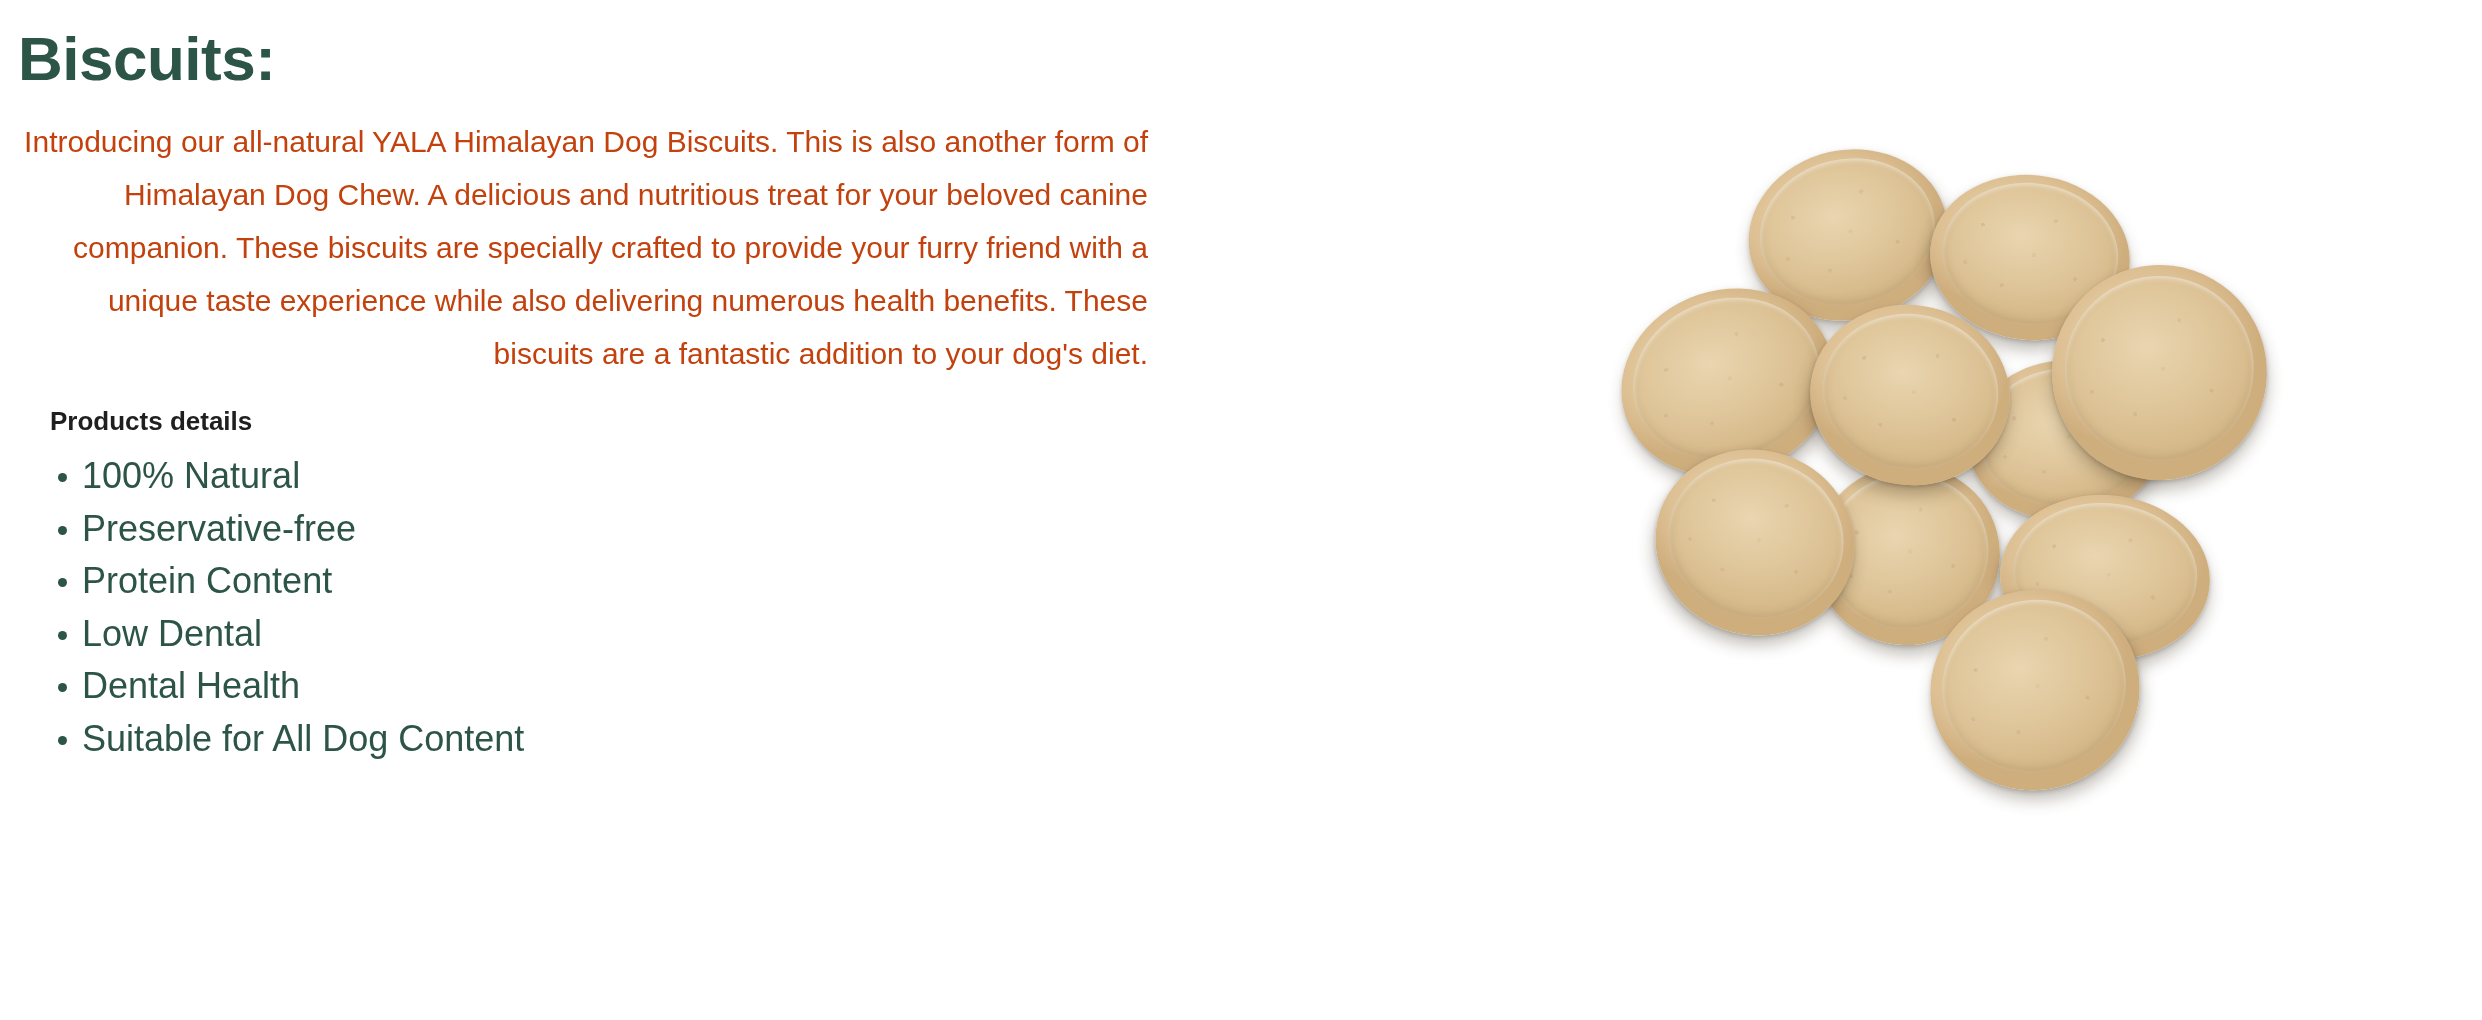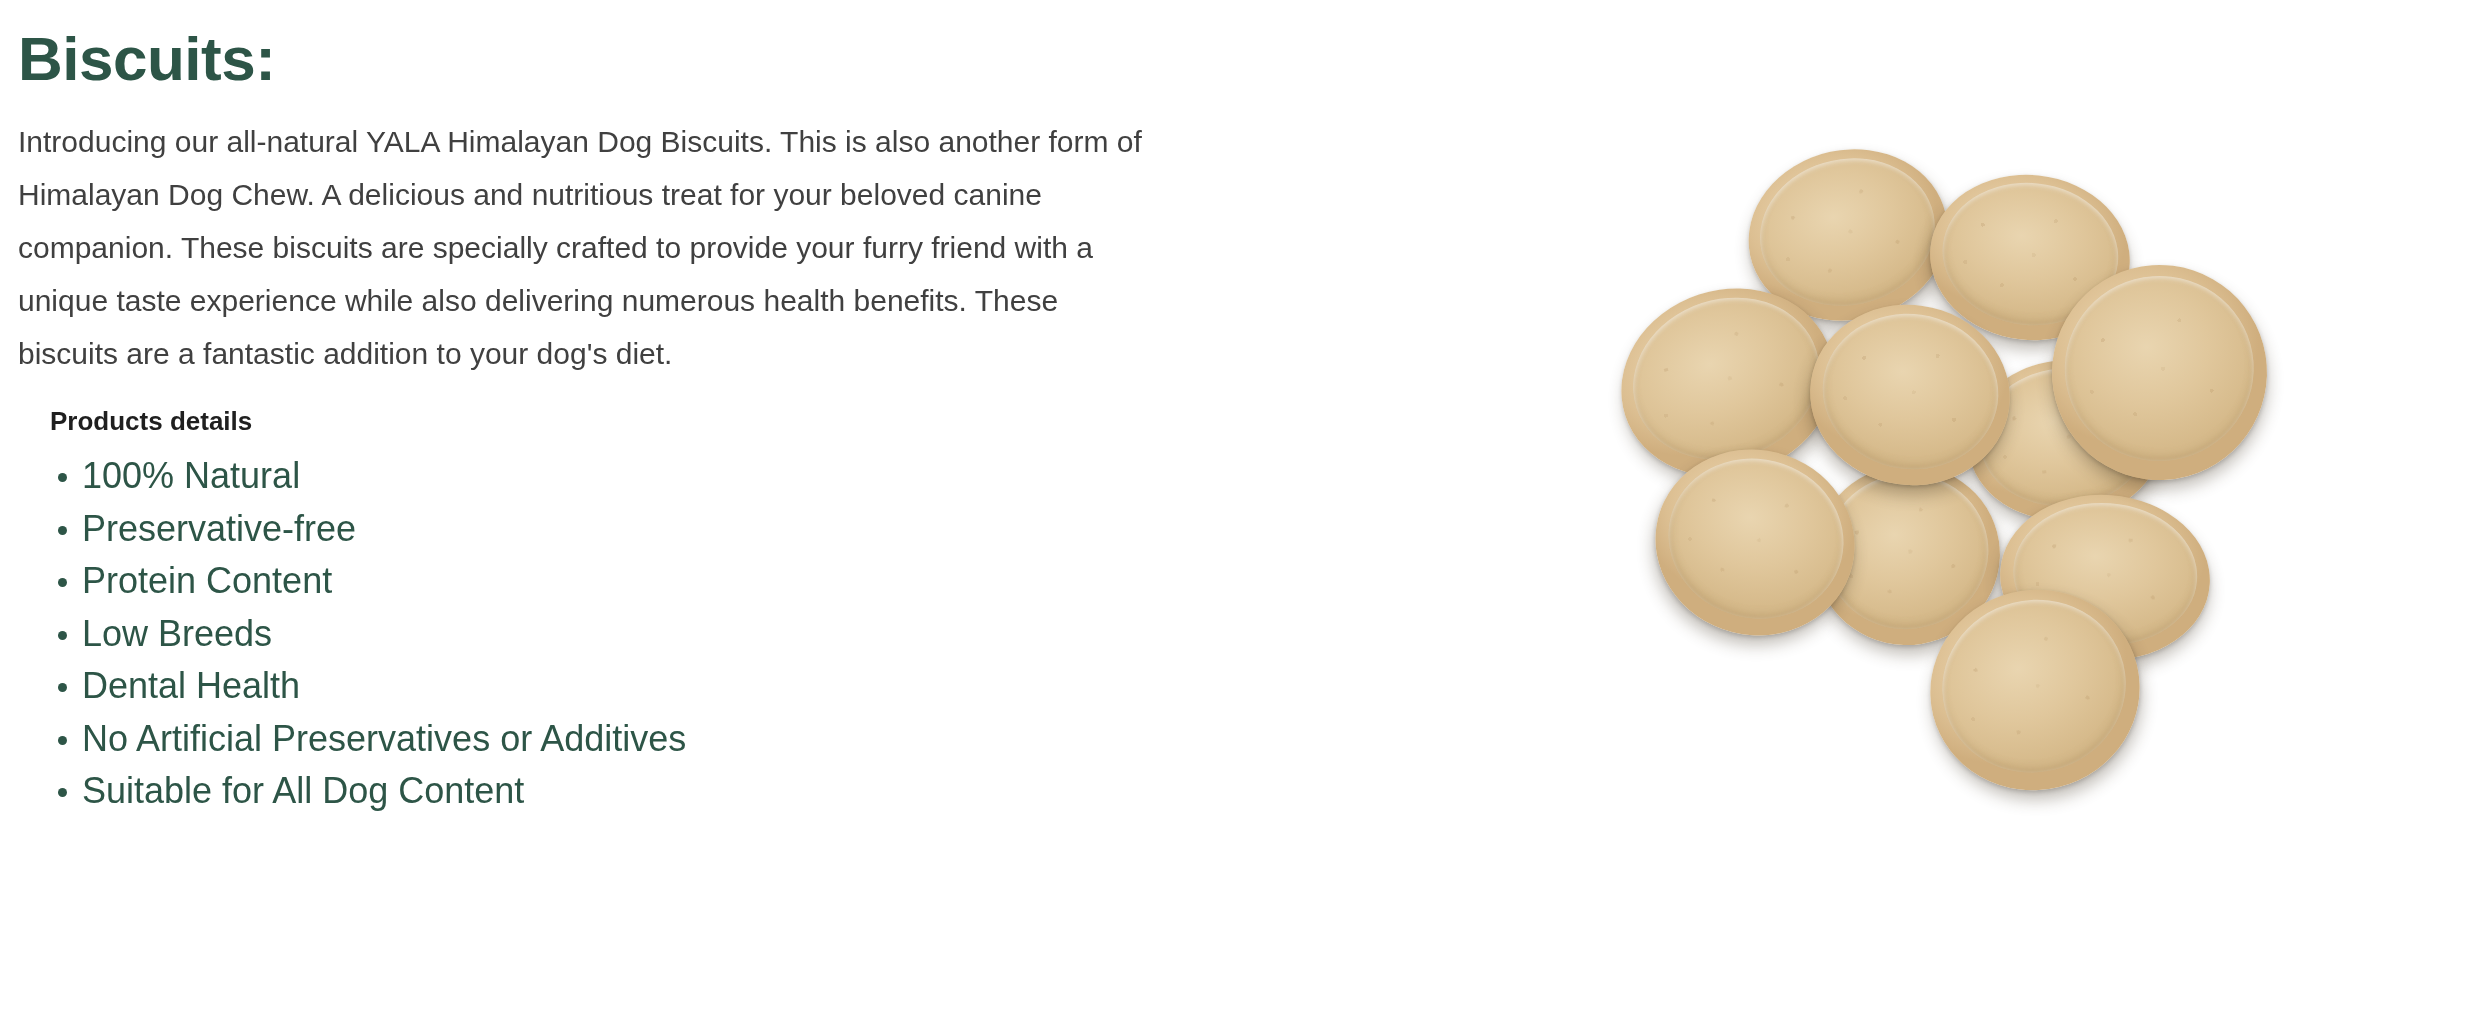--- a/index.html
+++ b/index.html
@@ -40,22 +40,23 @@
     color: #2d5547;
     letter-spacing: -0.5px;
   }
 
   .product-description {
     margin: 0;
     padding: 22px 0 0 18px;
     width: 1130px;
     font-size: 30px;
     line-height: 53px;
-    color: #404040;
+    color: #c2410c;
     font-weight: normal;
+    text-align: right;
   }
 
   .details-block {
     padding: 26px 0 0 50px;
   }
 
   .details-heading {
     margin: 0;
     font-size: 26px;
     line-height: 30px;
@@ -168,23 +169,22 @@
     <p class="product-description">Introducing our all-natural YALA Himalayan Dog Biscuits. This is also another form of Himalayan Dog Chew. A delicious and nutritious treat for your beloved canine companion. These biscuits are specially crafted to provide your furry friend with a unique taste experience while also delivering numerous health benefits. These biscuits are a fantastic addition to your dog's diet.</p>
 
     <div class="details-block">
 
       <h2 class="details-heading">Products details</h2>
 
       <ul class="details-list">
         <li>100% Natural</li>
         <li>Preservative-free</li>
         <li>Protein Content</li>
-        <li>Low Breeds</li>
+        <li>Low Dental</li>
         <li>Dental Health</li>
-        <li>No Artificial Preservatives or Additives</li>
         <li>Suitable for All Dog Content</li>
       </ul>
 
     </div>
   </div>
 
   <div class="product-image" aria-label="Pile of round tan YALA Himalayan dog biscuits on a white background">
     <div class="biscuit-pile">
       <div class="biscuit b1"></div>
       <div class="biscuit b2"></div>

